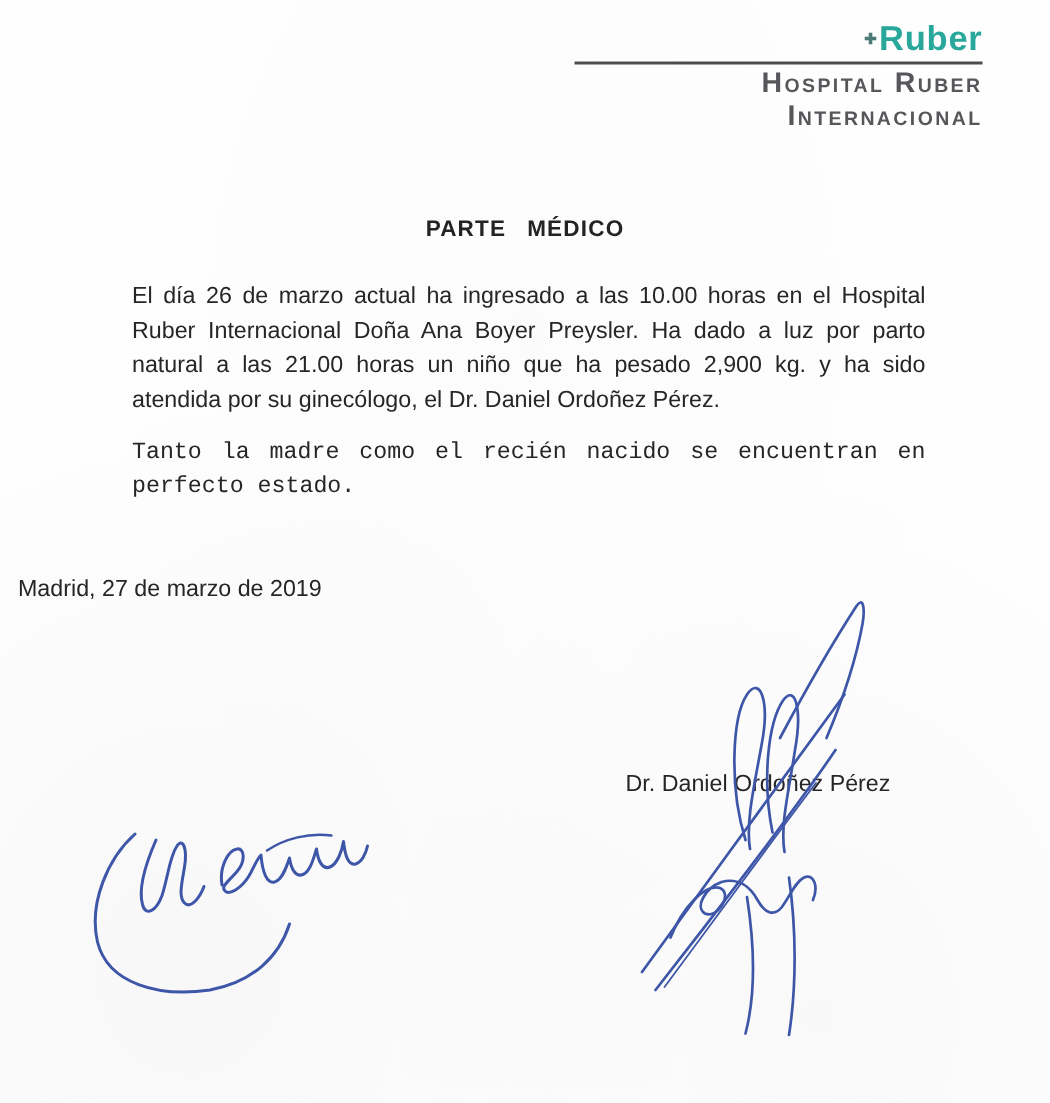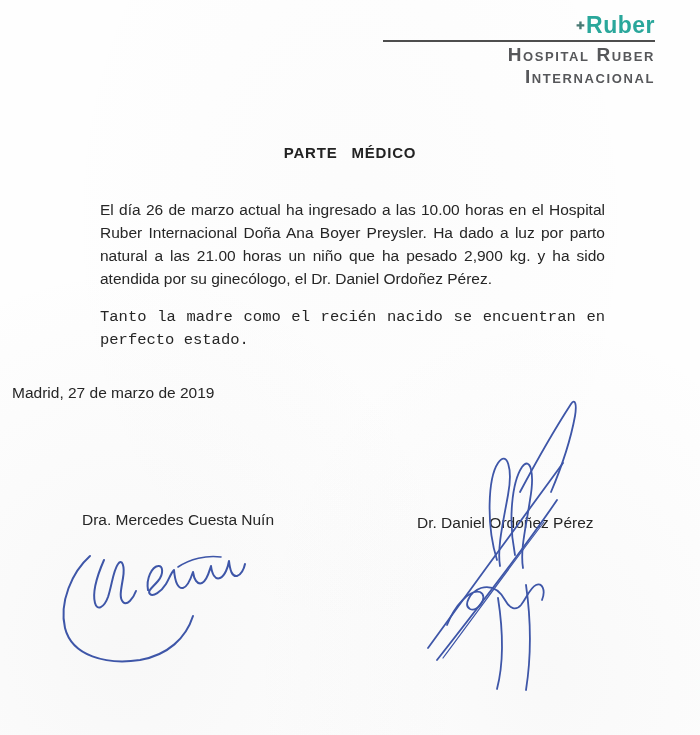--- a/index.html
+++ b/index.html
@@ -42,21 +42,21 @@
   .doc-title{
     position:absolute; top:123px; left:0; width:100%;
     text-align:center; font-weight:bold; font-size:15px;
     letter-spacing:0.8px; word-spacing:9px; color:#232323;margin-top:21px;
   }
   .doc-body{
     position:absolute; top:182px; left:84px; width:537px;
     font-size:15.5px; line-height:23px; text-align:justify;
     color:#262626;
   }
-  .doc-body p{margin:16px;}
+  .doc-body p{margin:4px;}
   .doc-body p + p{margin-top:12px;font-family:Liberation Mono, monospace;}
   .dateline{
     position:absolute; top:384px; left:0; width:100%;
     font-size:15.5px; color:#262626;margin-left:12px;
   }
   
   .sig-left{
     position:absolute; top:510px; left:60px; width:236px;
     text-align:center; font-size:15.5px; line-height:19px; color:#262626;
   }
@@ -86,21 +86,20 @@
   <div class="doc-title">PARTE MÉDICO</div>
 
   <div class="doc-body">
     <p>El día 26 de marzo actual ha ingresado a las 10.00 horas en el Hospital Ruber Internacional Doña Ana Boyer Preysler. Ha dado a luz por parto natural a las 21.00 horas un niño que ha pesado 2,900 kg. y ha sido atendida por su ginecólogo, el Dr. Daniel Ordoñez Pérez.</p>
     <p>Tanto la madre como el recién nacido se encuentran en perfecto estado.</p>
   </div>
 
   <div class="dateline">Madrid, 27 de marzo de 2019</div>
 
   <div class="sig-left">
-    <div>Dra. Mercedes Cuesta Nuín</div>
   </div>
   <div class="sig-right">
     <div>Dr. Daniel Ordoñez Pérez</div>
   </div>
 
   <svg class="sig-svg" viewBox="0 0 700 735" xmlns="http://www.w3.org/2000/svg">
 
     <g stroke="#3e56a8" stroke-width="2">
       <path d="M 90,556 C 72,572 59,602 65,628 C 72,656 106,665 140,660 C 168,655 186,638 193,616"></path>
       <path d="M 104,560 C 97,576 92,592 95,603 C 97,611 104,608 108,597 C 112,585 113,571 118,564 C 122,558 125,566 123,578 C 121,590 119,598 123,602 C 127,606 133,599 136,591"></path>

